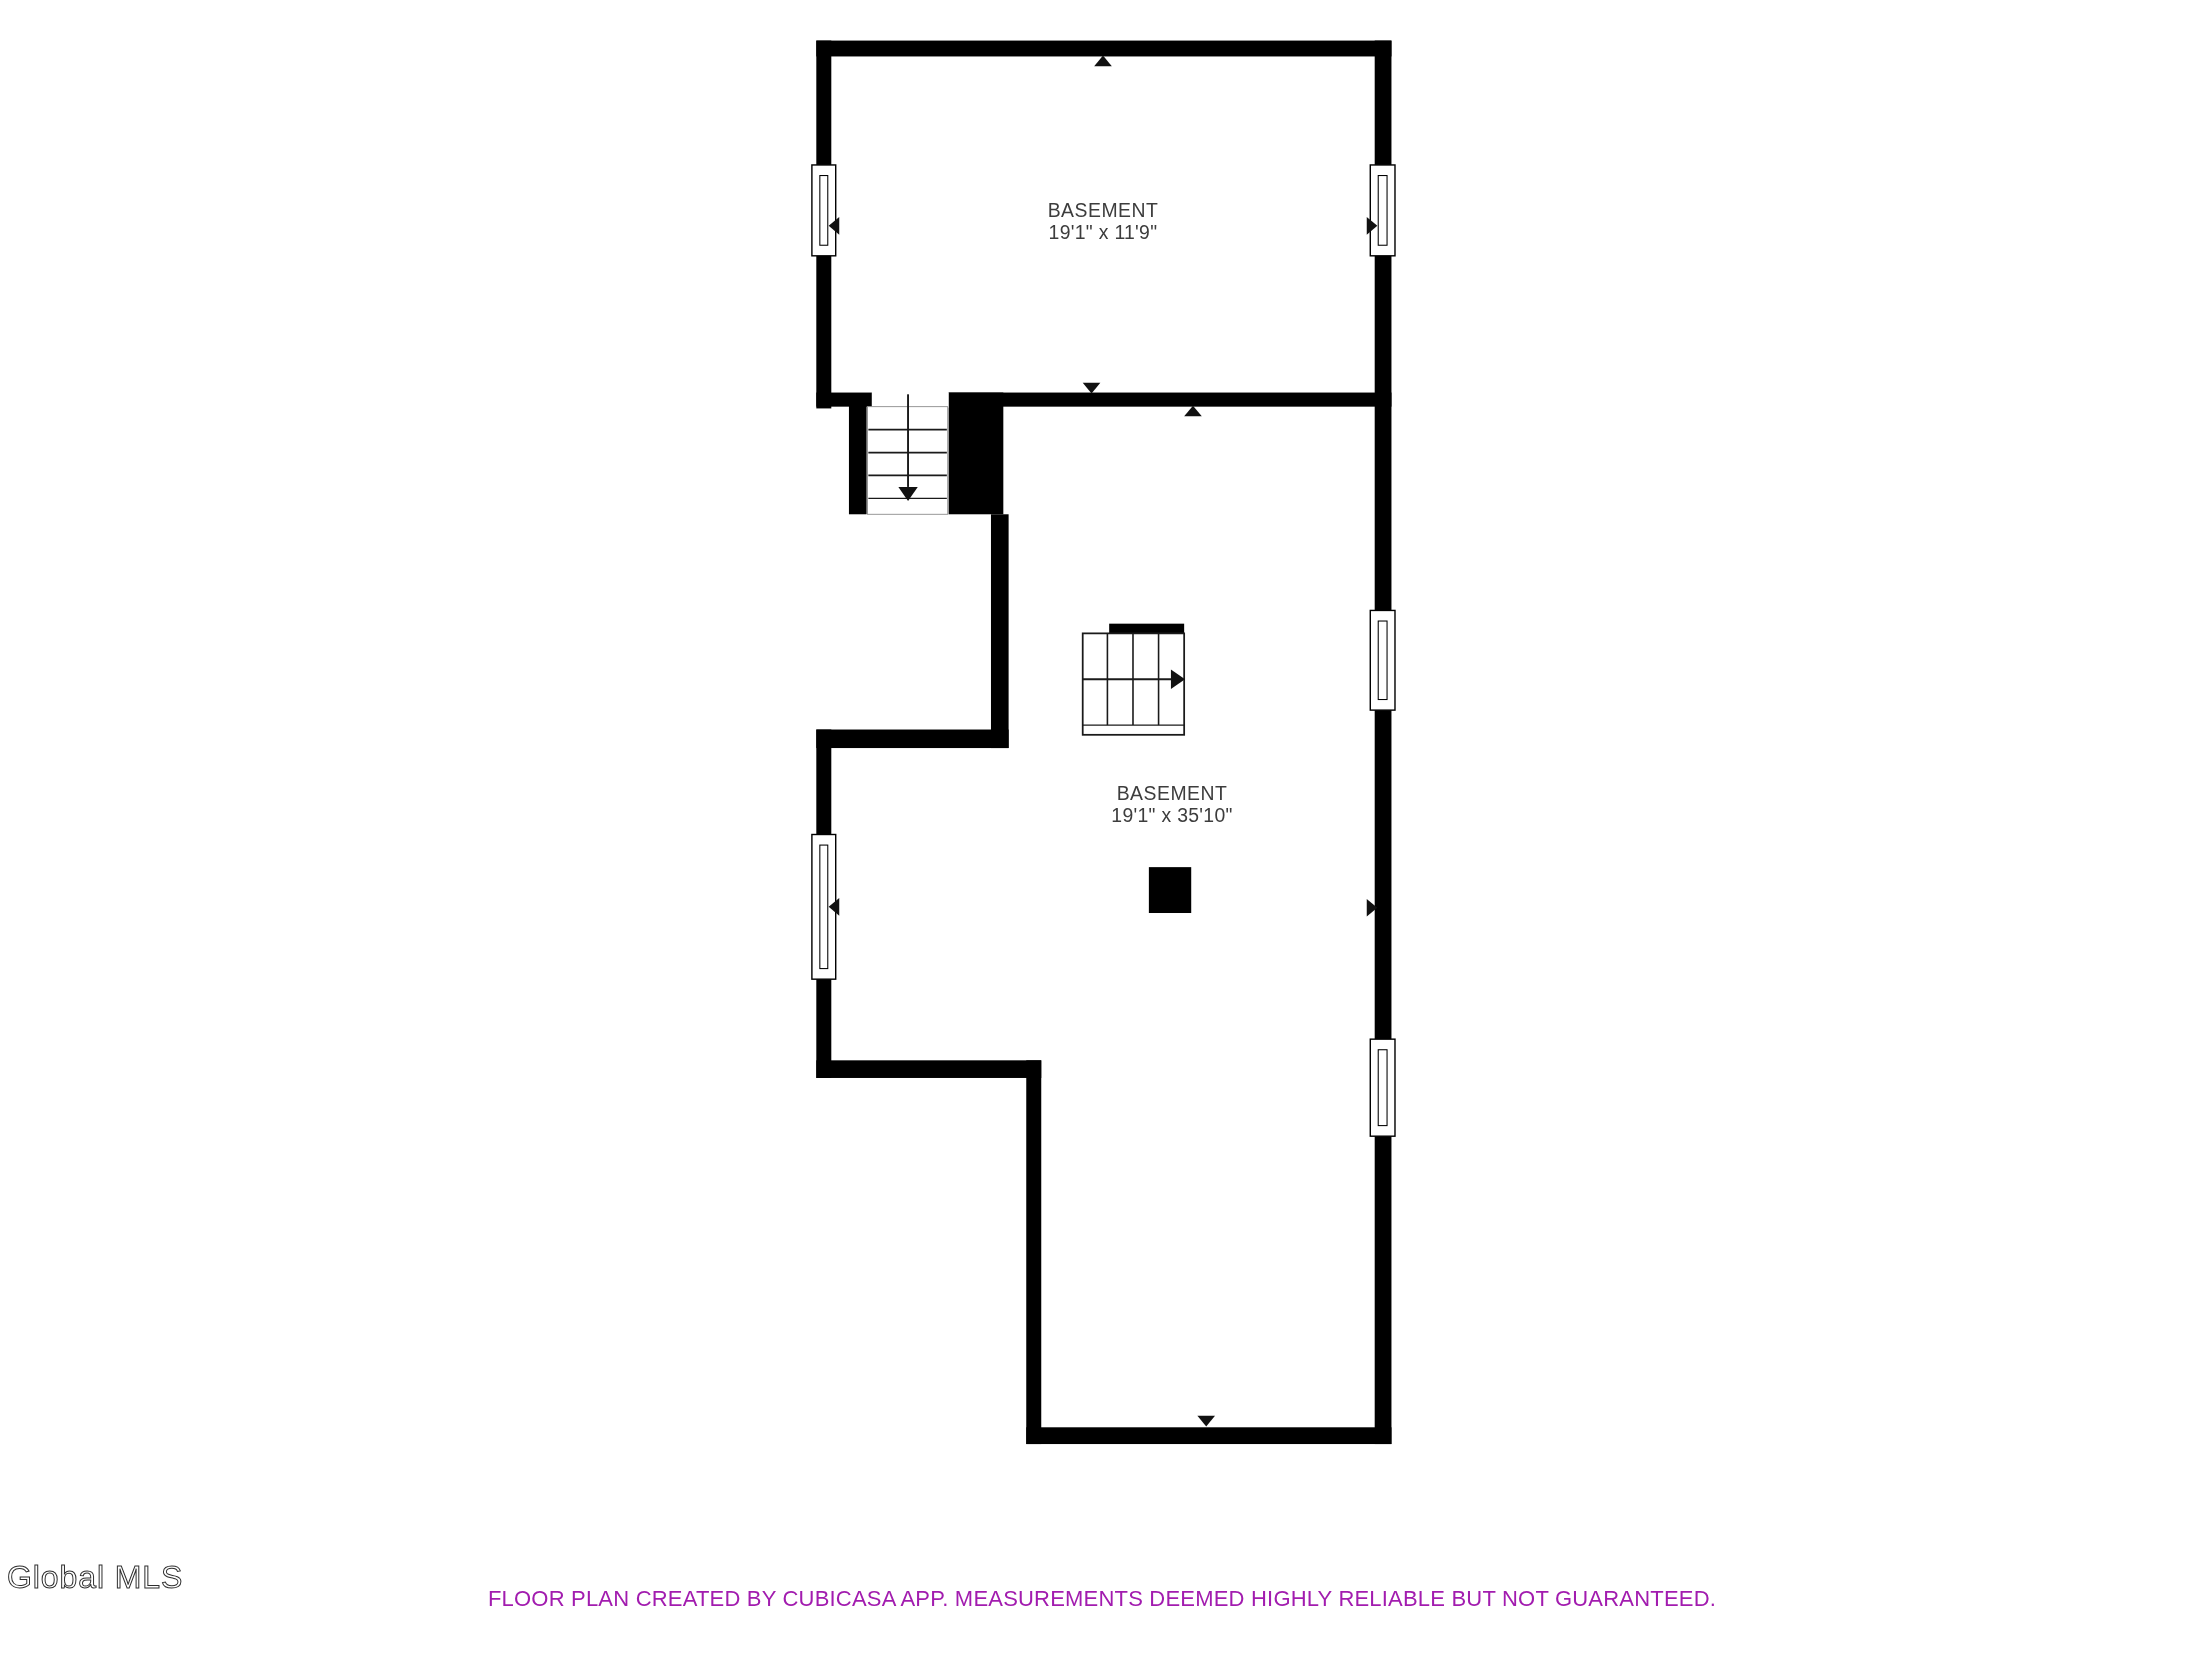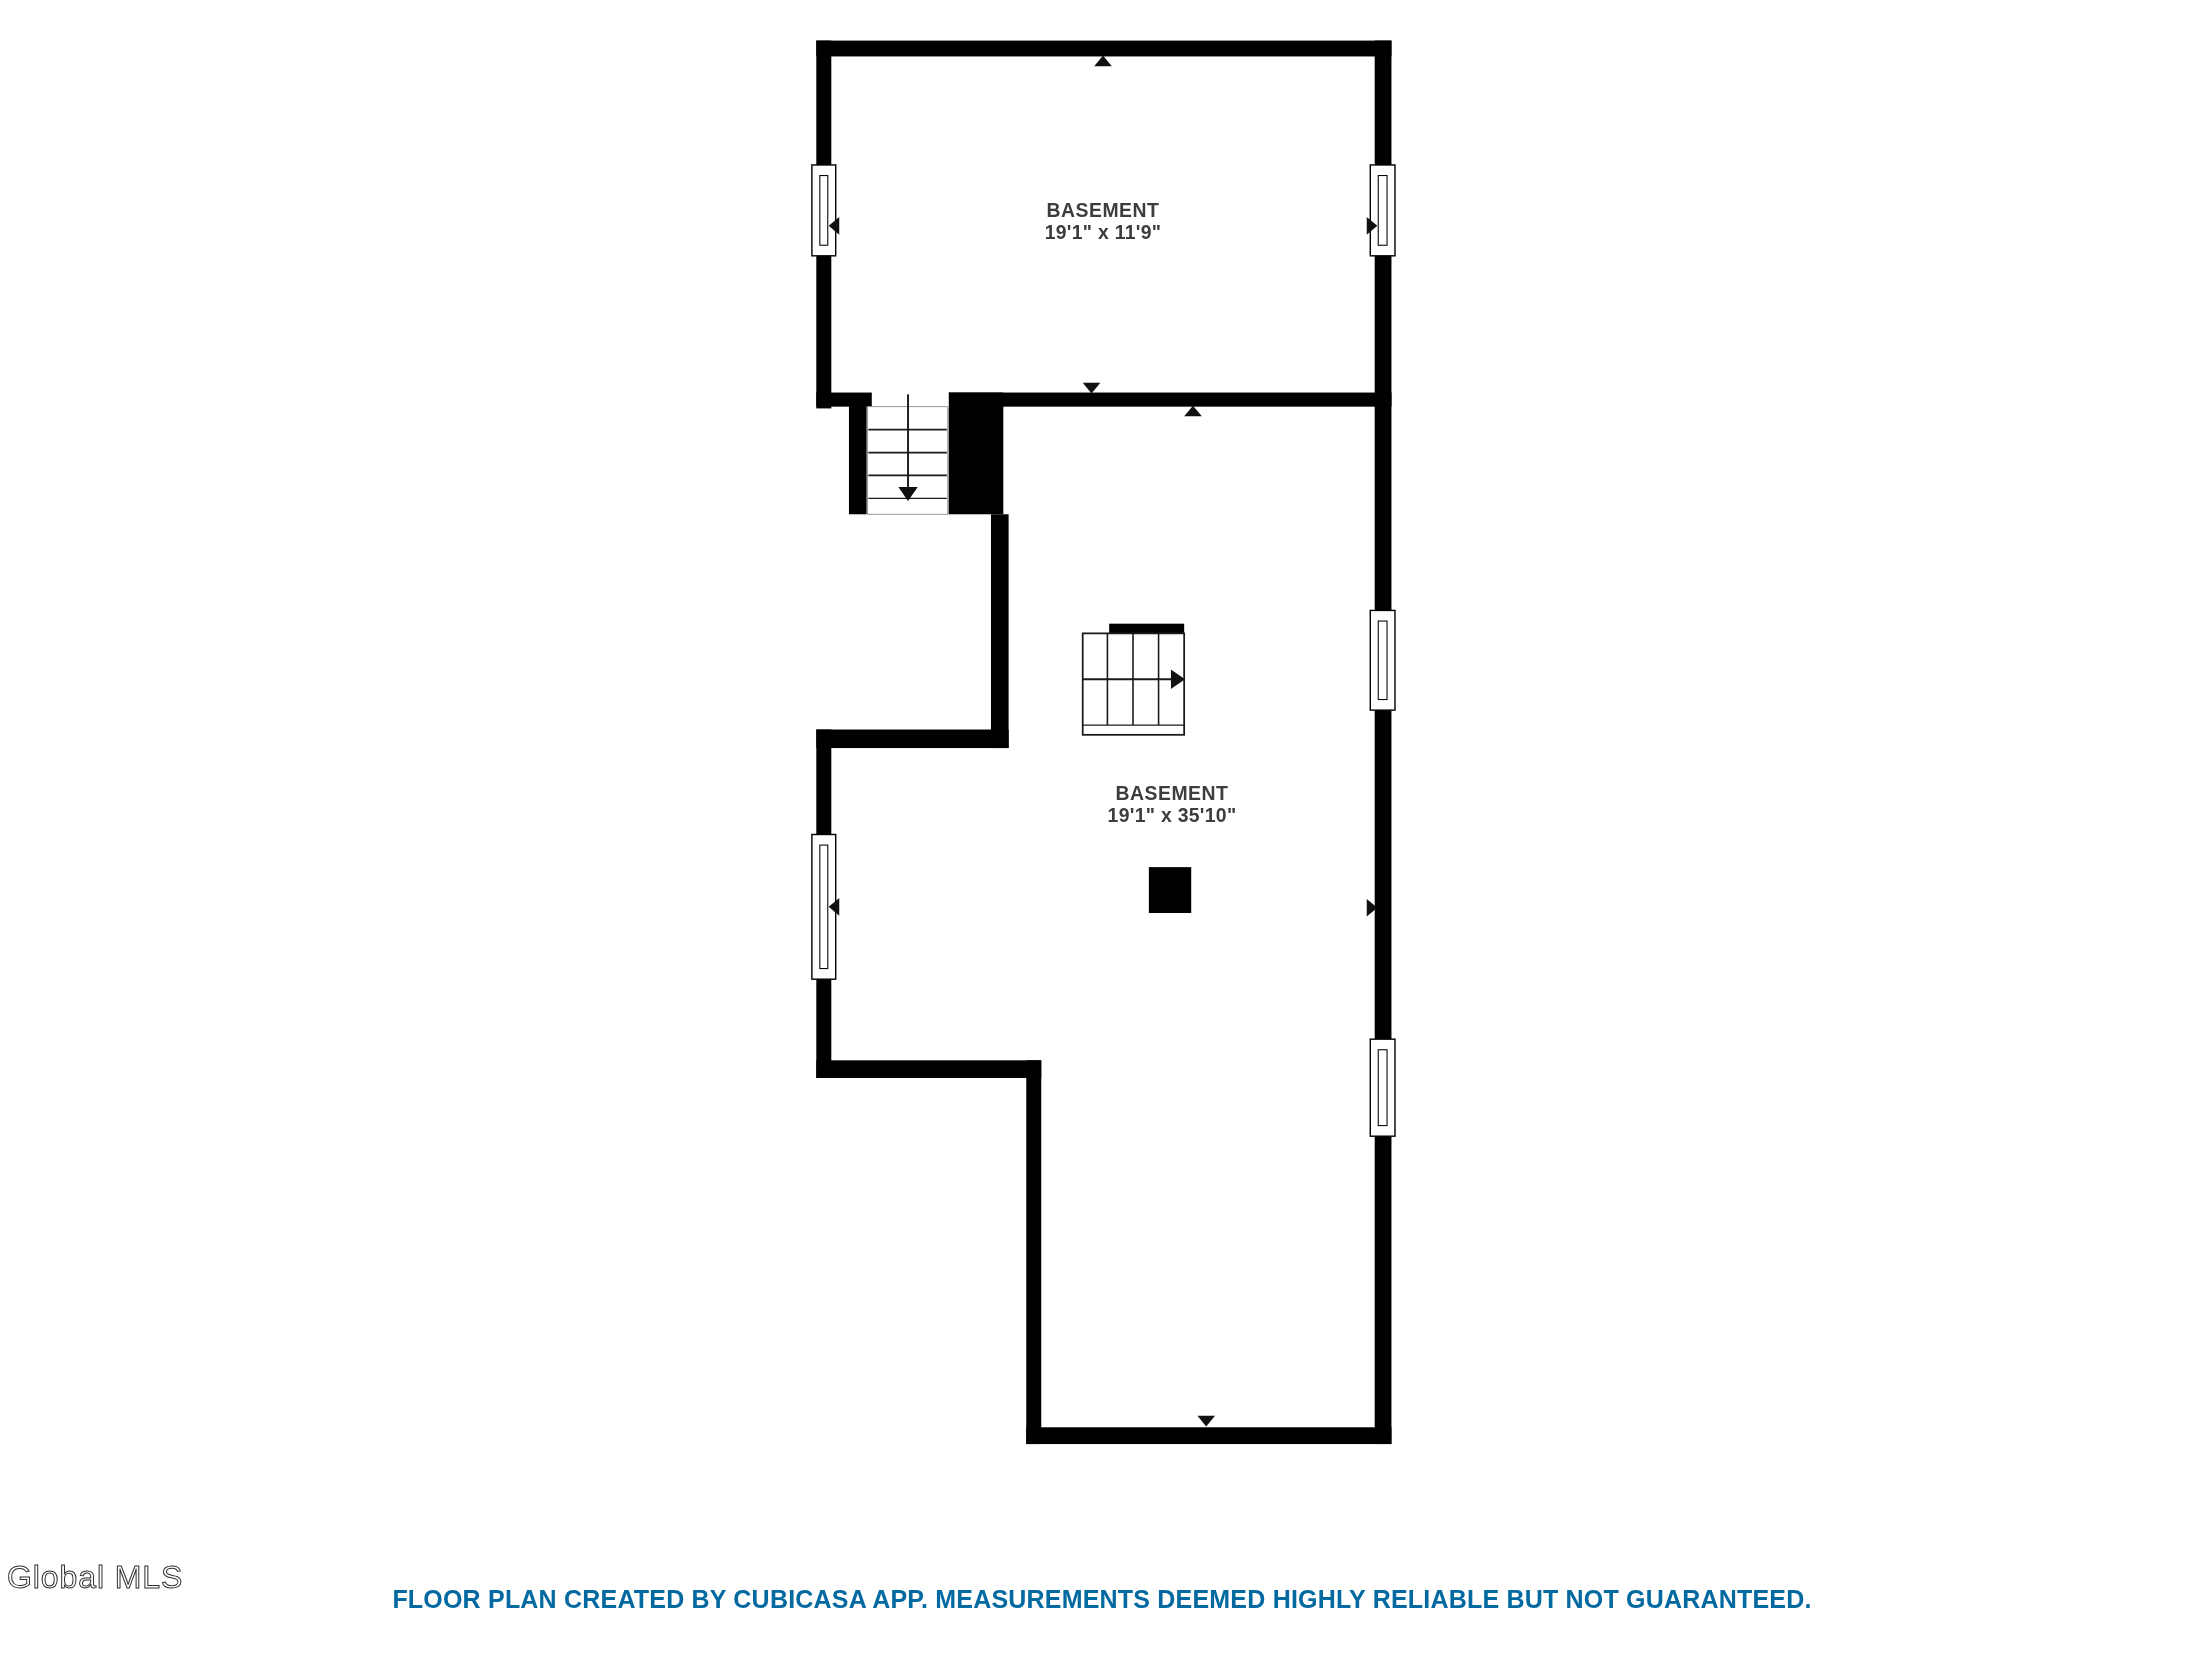--- a/index.html
+++ b/index.html
@@ -1,23 +1,23 @@
 <!DOCTYPE html>
 <html style="font-size:14px"><head>
 <meta charset="utf-8">
 <title>Floor Plan</title>
 <style>
   html,body{margin:0;padding:0;background:#ffffff;}
   .stage{position:relative;width:2206px;height:1654px;background:#ffffff;overflow:hidden;
          font-family:"Liberation Sans", sans-serif;}
   #plan-svg{position:absolute;left:0;top:0;}
-  .overlay{position:absolute;transform:translate(-50%,-50%);text-align:center;white-space:nowrap;font-weight:bold;}
+  .overlay{position:absolute;transform:translate(-50%,-50%);text-align:center;white-space:nowrap;}
   .room-label{color:#3d3d3d;font-size:19.4px;line-height:22px;letter-spacing:0.3px;}
   .room-label .room-name{letter-spacing:0.5px;}
-  .footer-note{color:#0369a1;font-size:25px;letter-spacing:0.2px;}
+  .footer-note{color:#a21caf;font-size:22px;letter-spacing:0.2px;}
   .logo{position:absolute;left:7px;top:1577px;transform:translate(0,-50%);
         font-size:32px;letter-spacing:0.9px;color:rgba(40,40,40,0.9);
         -webkit-text-fill-color:rgba(255,255,255,0);-webkit-text-stroke:1px #2f2f2f;
         white-space:nowrap;}
 </style>
 </head>
 <body>
 
 <div class="stage">
   <svg id="plan-svg" width="2206" height="1654" viewBox="0 0 2500 1875">

